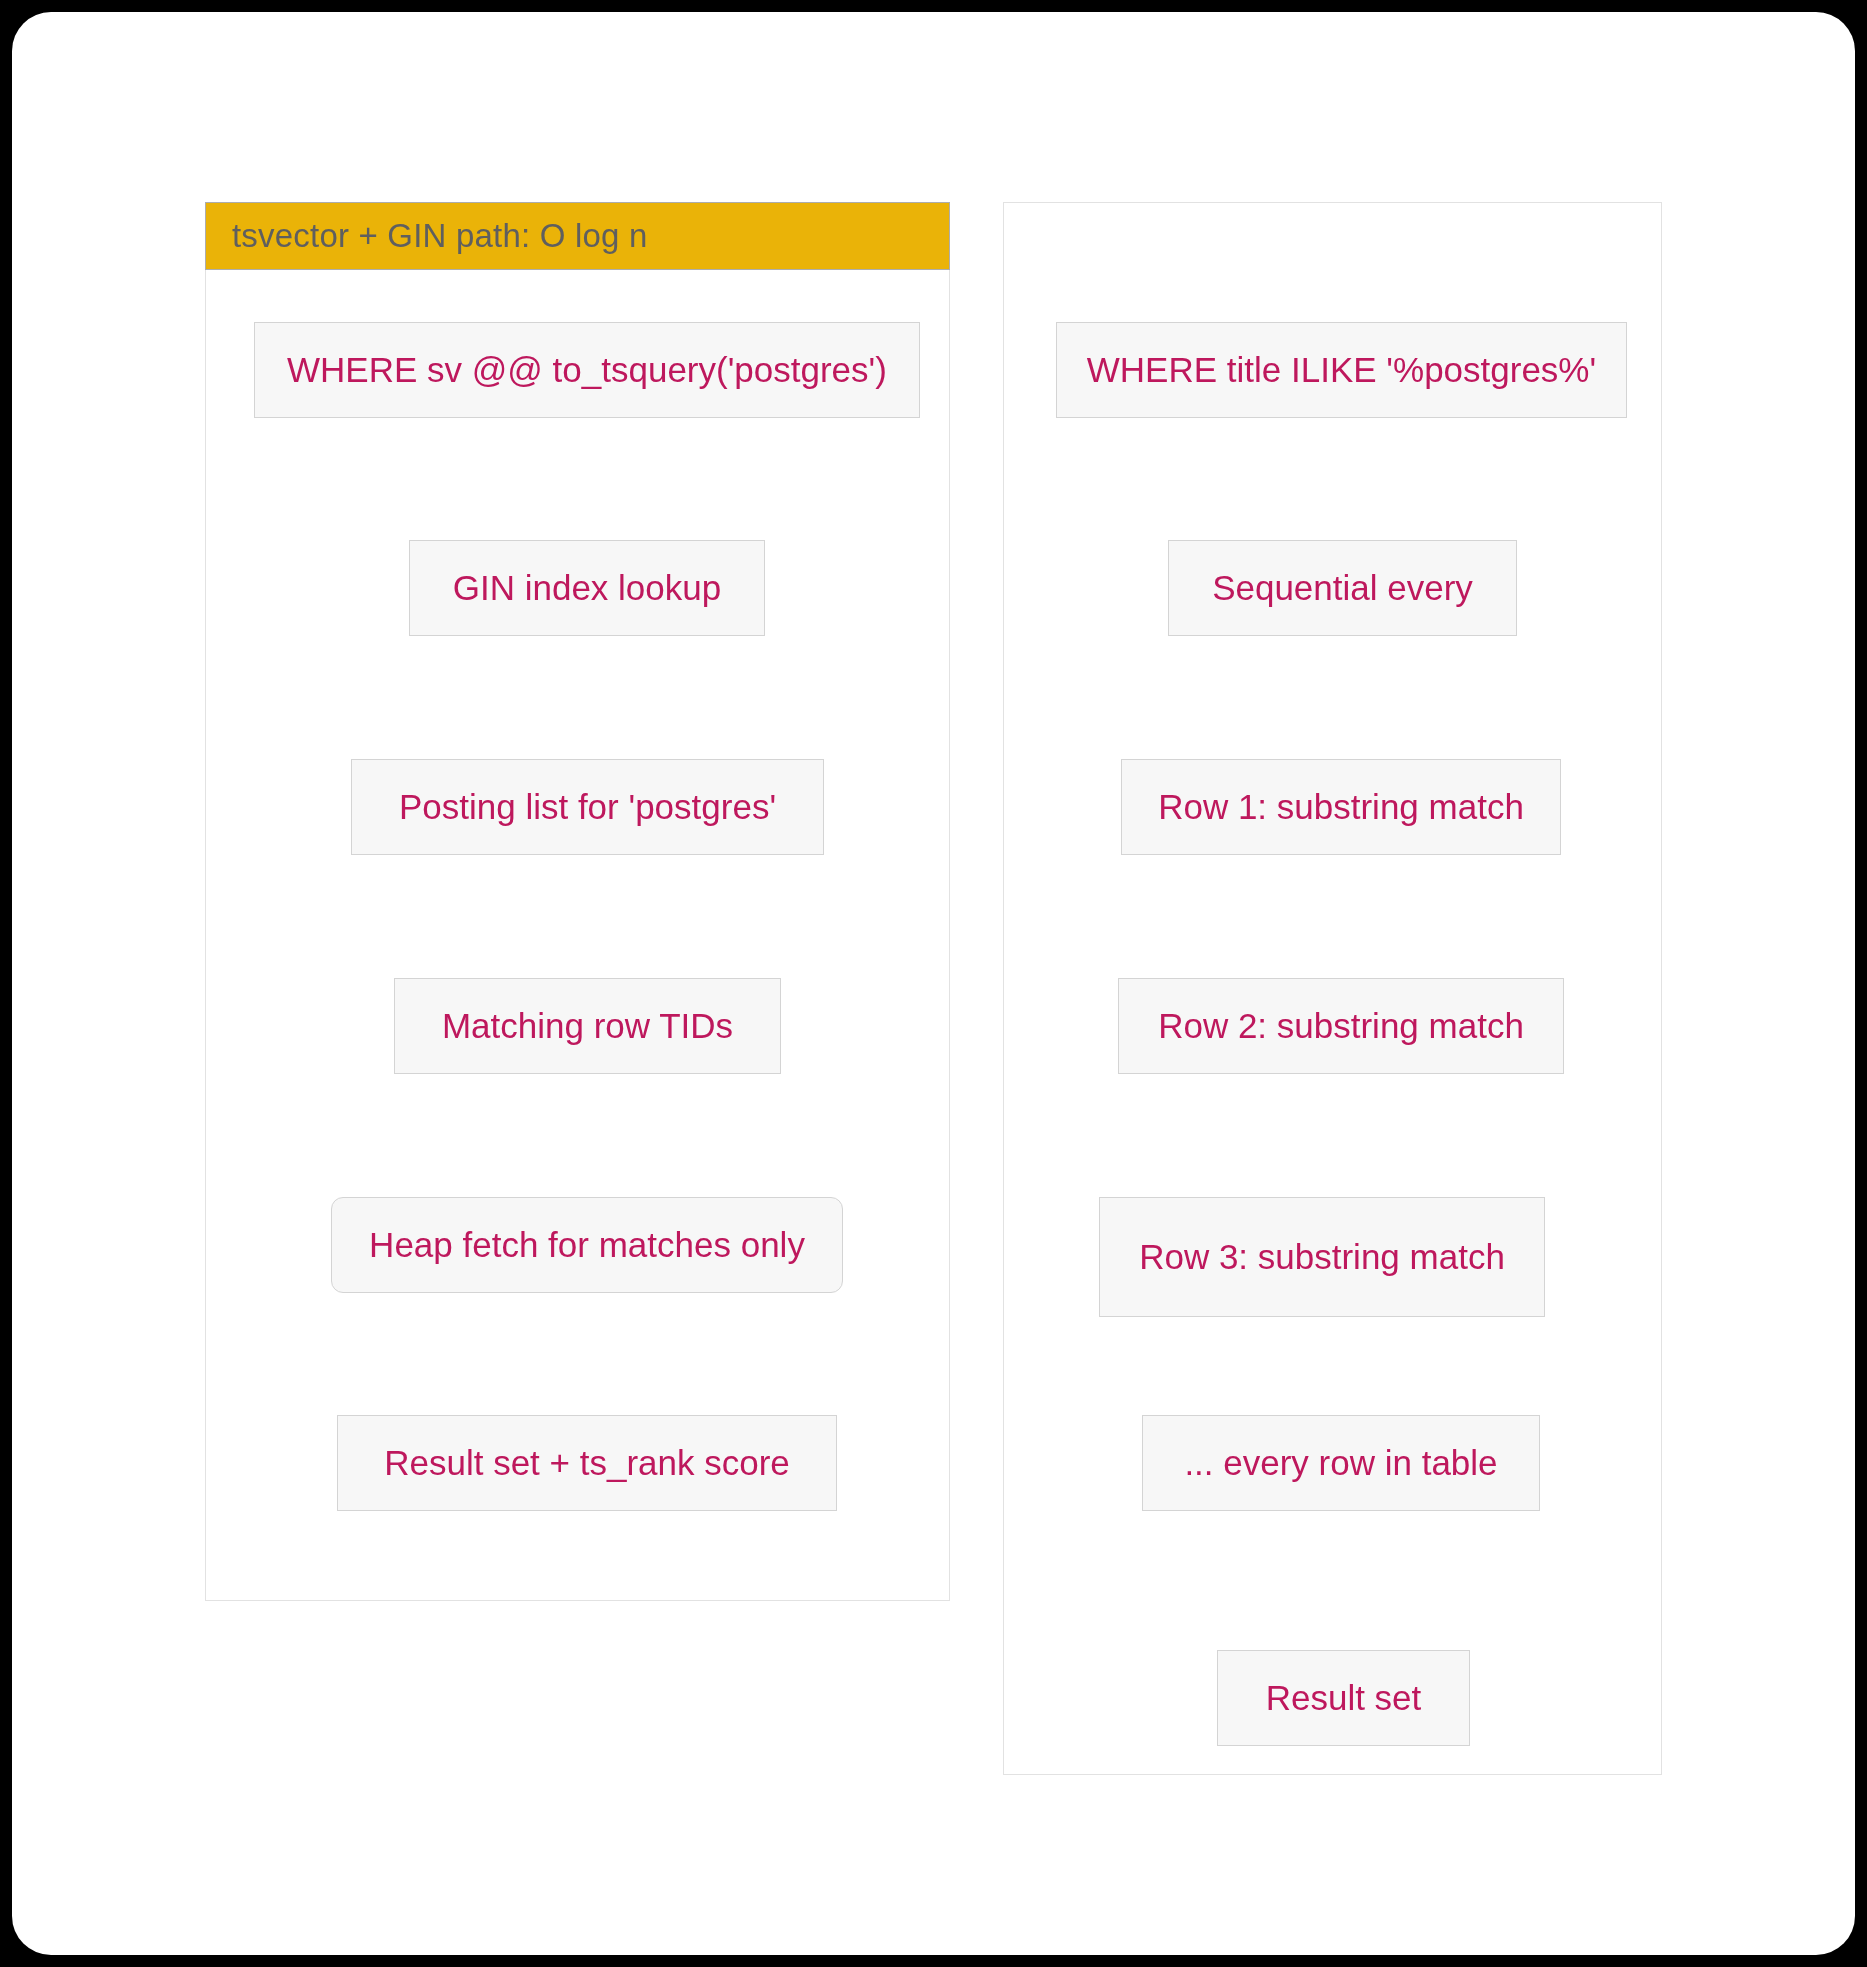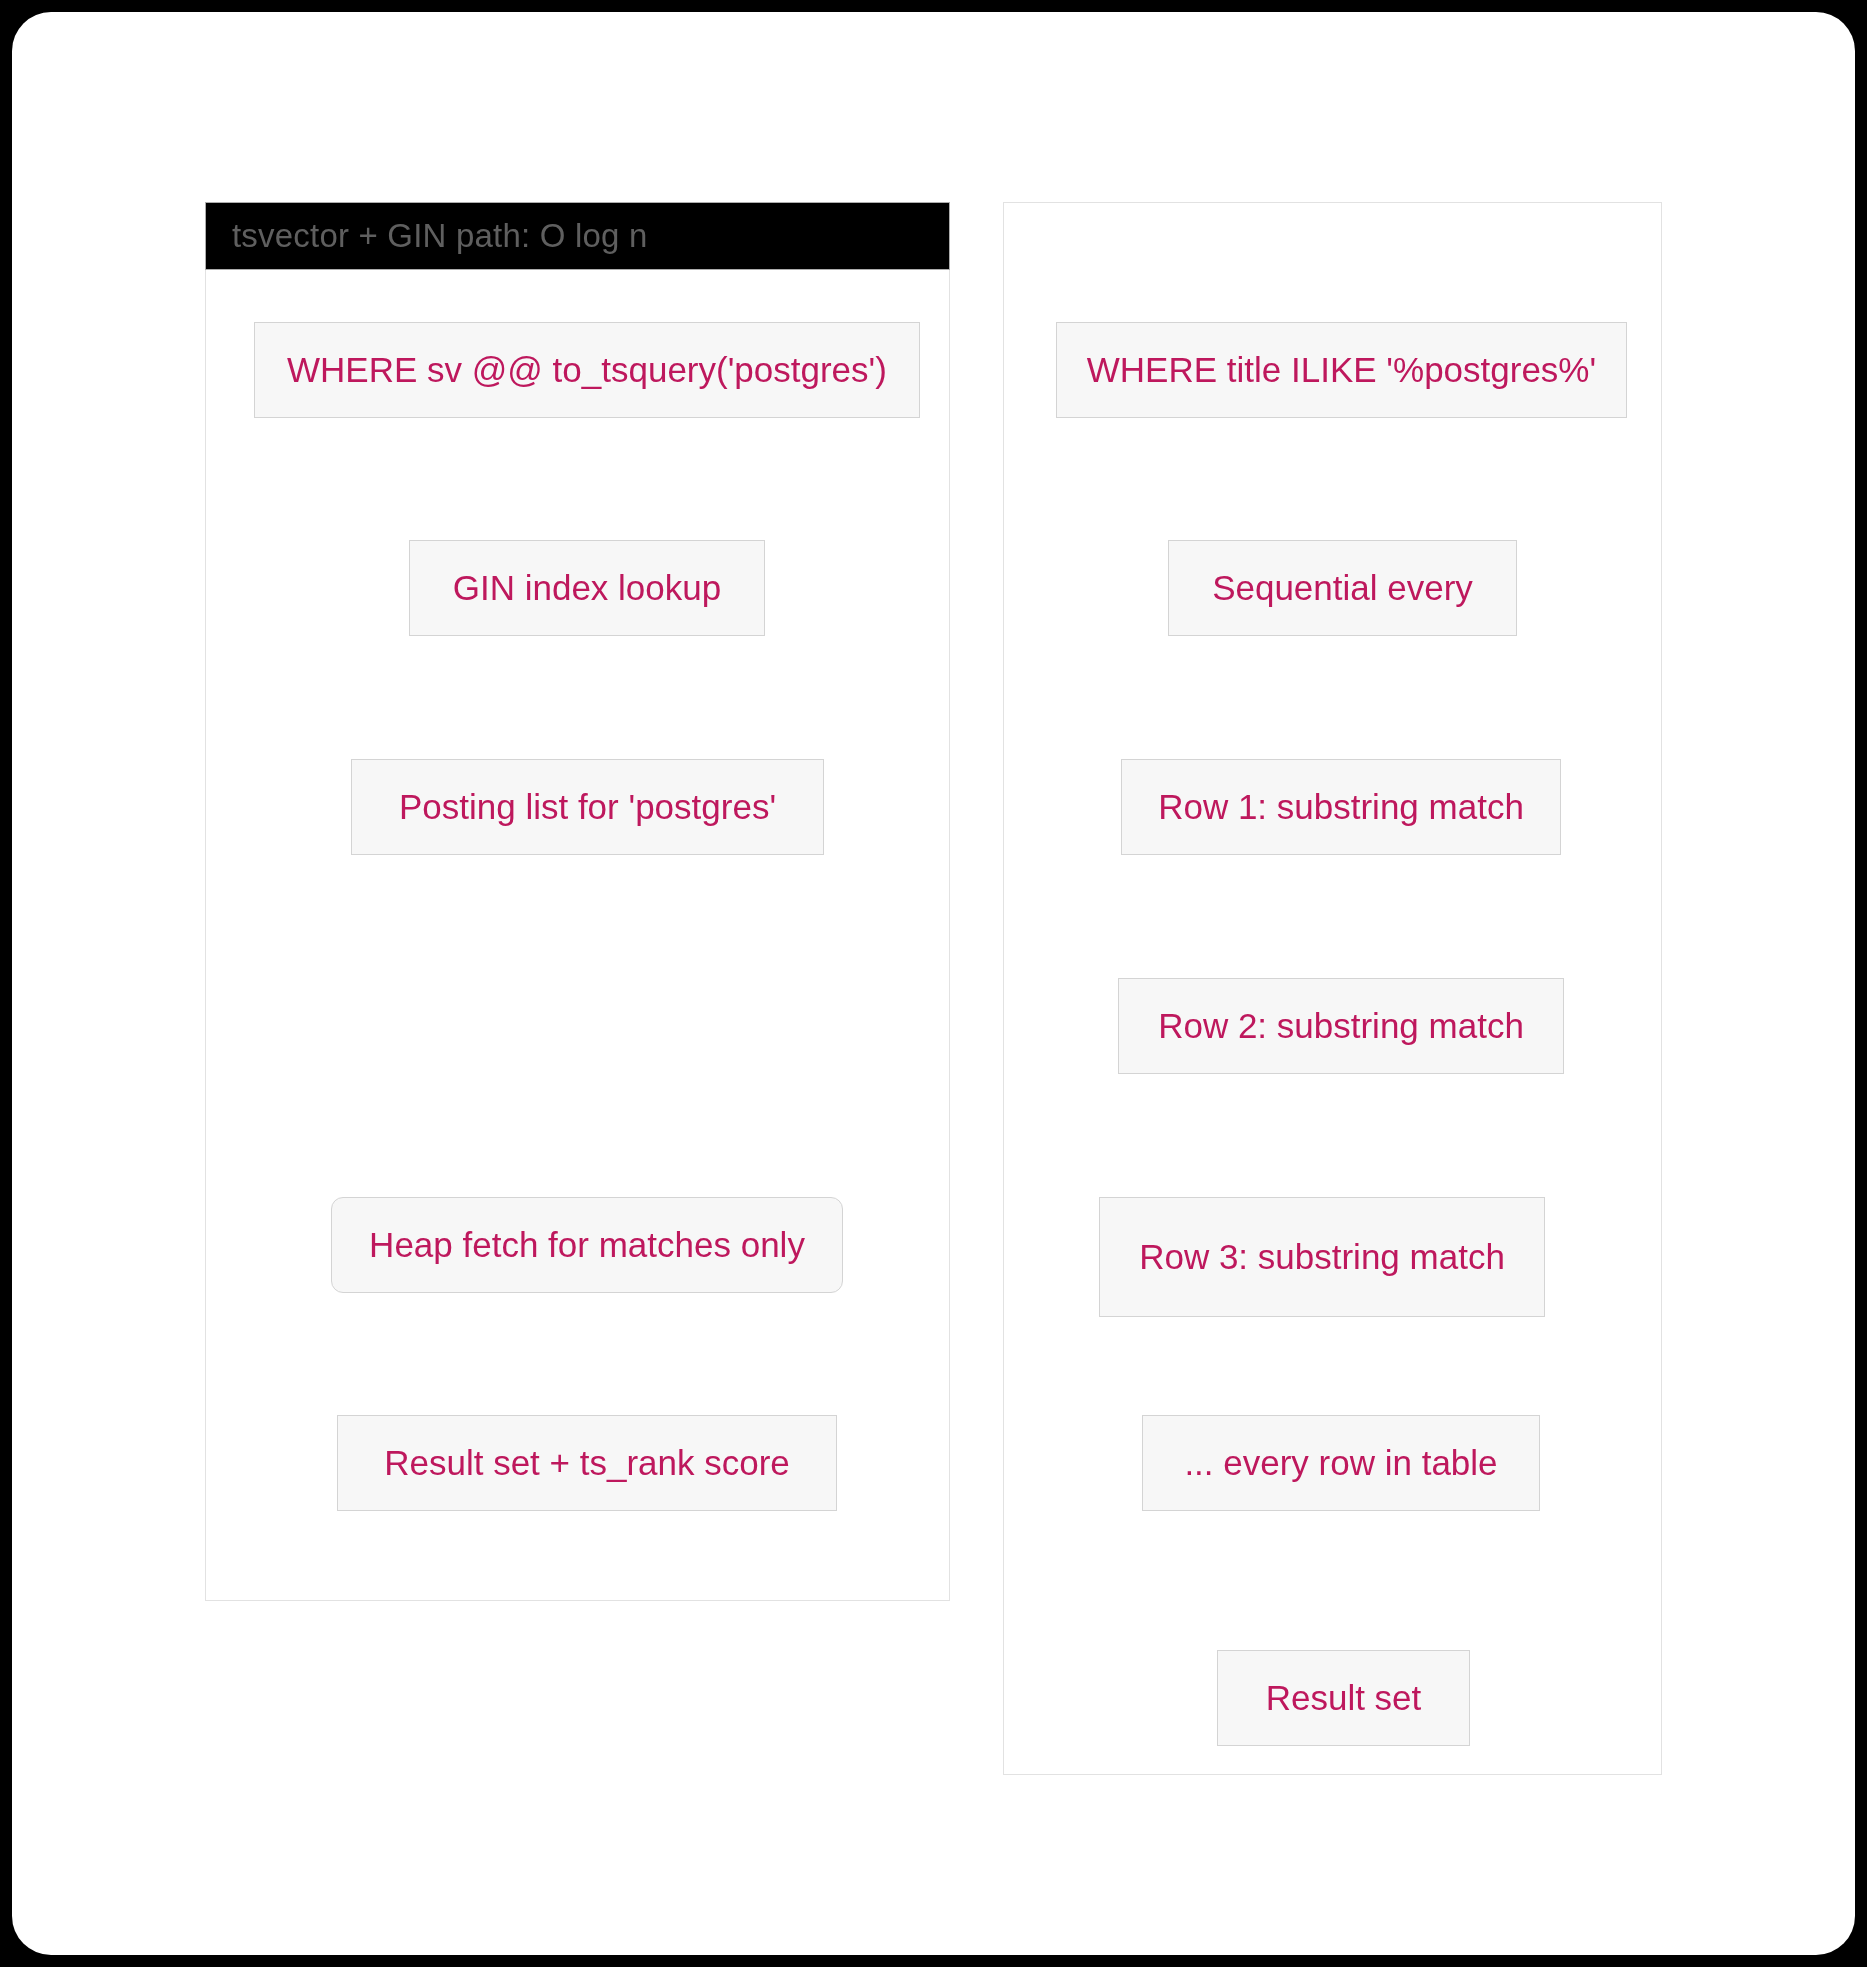--- a/index.html
+++ b/index.html
@@ -36,21 +36,21 @@
   
   .subgraph {
     position: absolute;
     box-sizing: border-box;
     background: #ffffff;
     border: 1.7px solid #e2e2e2;
   }
   .subgraph-title {
     position: absolute;
     box-sizing: border-box;
-    background: #000000;
+    background: #eab308;
     border: 1.7px solid #adadad;
     display: flex;
     align-items: center;
     padding-left: 26px;
     color: #5f5f5f;
     font-size: 33px;
     letter-spacing: 0.2px;
     white-space: nowrap;
   }
 
@@ -132,20 +132,21 @@
         <line x1="1553" y1="1737" x2="1553" y2="1878"></line>
       </g>
     </svg>
 
     <div class="subgraph" id="subgraph-left"></div>
     <div class="subgraph-title" id="title-left">tsvector + GIN path: O log n</div>
 
     <div class="node" id="n-l0">WHERE sv @@ to_tsquery('postgres')</div>
     <div class="node" id="n-l1">GIN index lookup</div>
     <div class="node" id="n-l2">Posting list for 'postgres'</div>
+    <div class="node" id="n-l3">Matching row TIDs</div>
     <div class="node" id="n-l4">Heap fetch for matches only</div>
     <div class="node" id="n-l5">Result set + ts_rank score</div>
 
     <div class="subgraph" id="subgraph-right"></div>
 
     <div class="node" id="n-r0">WHERE title ILIKE '%postgres%'</div>
     <div class="node" id="n-r1">Sequential every</div>
     <div class="node" id="n-r2">Row 1: substring match</div>
     <div class="node" id="n-r3">Row 2: substring match</div>
     <div class="node" id="n-r4">Row 3: substring match</div>

